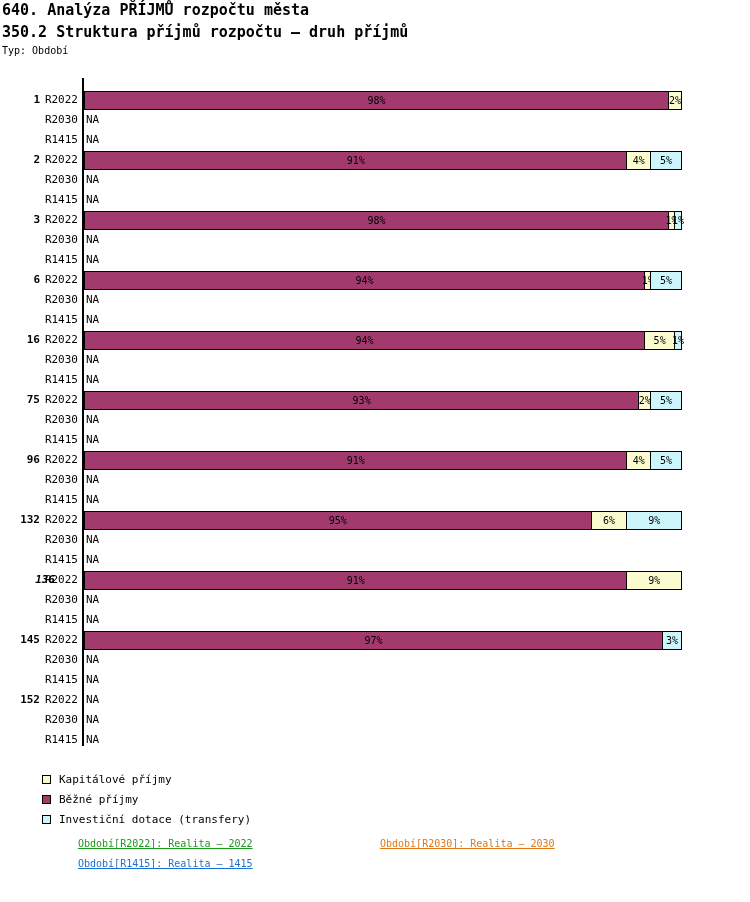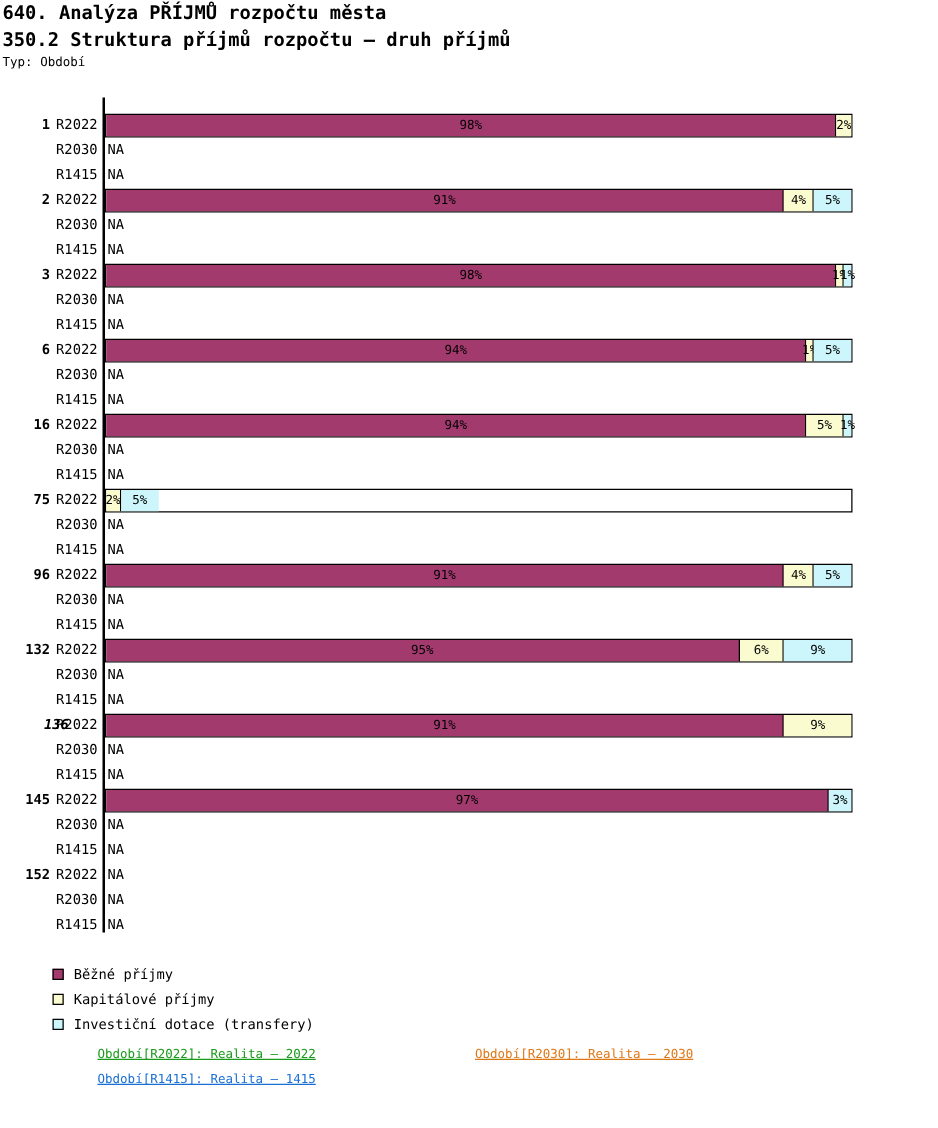--- a/index.html
+++ b/index.html
@@ -124,20 +124,23 @@
           <span class="seg-lbl">1%</span>
         </div>
       </div>
       <div class="per-lbl" style="left: 32px; top: 293px;">R2030</div>
       <div class="na" style="top: 293px;">NA</div>
       <div class="per-lbl" style="left: 32px; top: 313px;">R1415</div>
       <div class="na" style="top: 313px;">NA</div>
       <div class="grp-num" style="left: 0px; top: 333px;">75</div>
       <div class="per-lbl" style="left: 32px; top: 333px;">R2022</div>
       <div class="bar" style="top: 331px; width: 598px;">
+        <div class="seg" style="width: 93%; background: rgb(163, 58, 110);">
+          <span class="seg-lbl">93%</span>
+        </div>
         <div class="seg" style="width: 2%; background: rgb(251, 251, 208);">
           <span class="seg-lbl">2%</span>
         </div>
         <div class="seg" style="width: 5%; background: rgb(204, 246, 251);">
           <span class="seg-lbl">5%</span>
         </div>
       </div>
       <div class="per-lbl" style="left: 32px; top: 353px;">R2030</div>
       <div class="na" style="top: 353px;">NA</div>
       <div class="per-lbl" style="left: 32px; top: 373px;">R1415</div>
@@ -209,26 +212,26 @@
       <div class="na" style="top: 633px;">NA</div>
       <div class="per-lbl" style="left: 32px; top: 653px;">R2030</div>
       <div class="na" style="top: 653px;">NA</div>
       <div class="per-lbl" style="left: 32px; top: 673px;">R1415</div>
       <div class="na" style="top: 673px;">NA</div>
     </div>
 </div>
 
 <div id="legend">
     <div class="leg-row">
+      <span class="leg-sw" style="background: rgb(251, 251, 208);"></span>
+      <span class="leg-txt">Kapitálové příjmy</span>
+    </div>
+    <div class="leg-row">
       <span class="leg-sw" style="background: rgb(163, 58, 110);"></span>
       <span class="leg-txt">Běžné příjmy</span>
-    </div>
-    <div class="leg-row">
-      <span class="leg-sw" style="background: rgb(251, 251, 208);"></span>
-      <span class="leg-txt">Kapitálové příjmy</span>
     </div>
     <div class="leg-row">
       <span class="leg-sw" style="background: rgb(204, 246, 251);"></span>
       <span class="leg-txt">Investiční dotace (transfery)</span>
     </div>
   </div>
 
 <div class="foot" id="f2022">Období[R2022]: Realita – 2022</div>
 <div class="foot" id="f2030">Období[R2030]: Realita – 2030</div>
 <div class="foot" id="f1415">Období[R1415]: Realita – 1415</div>

